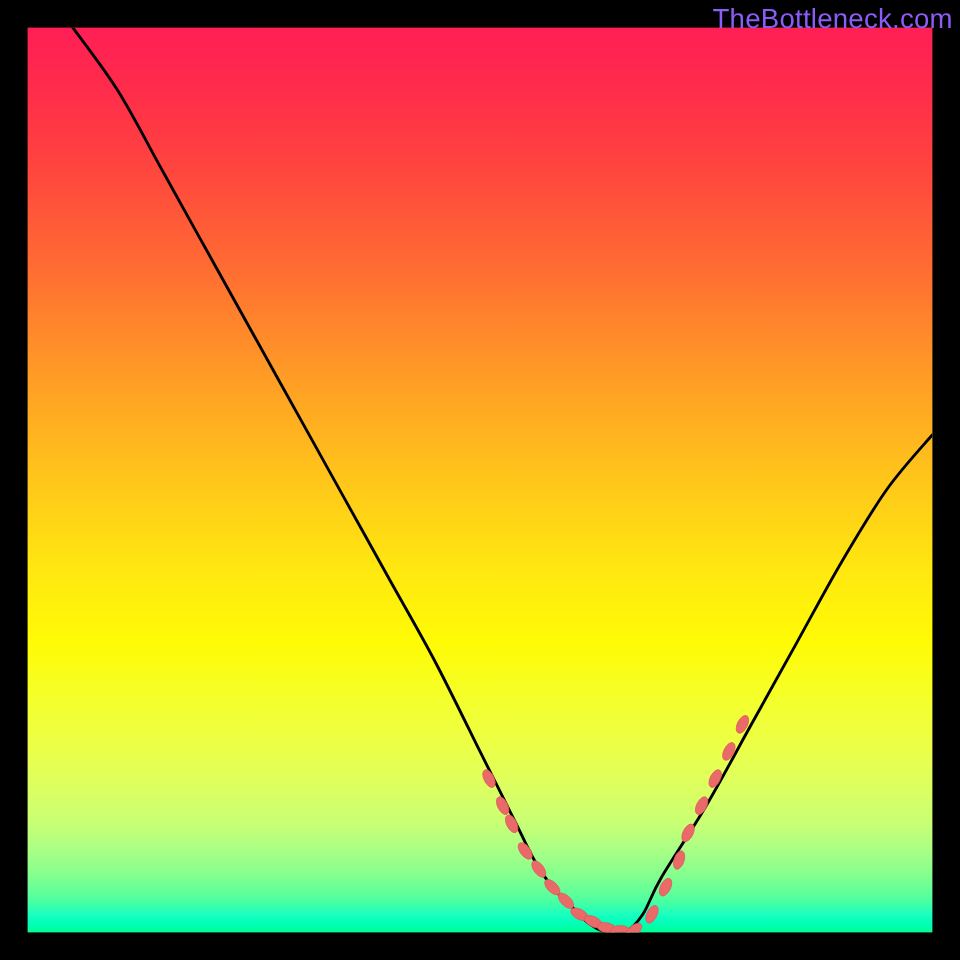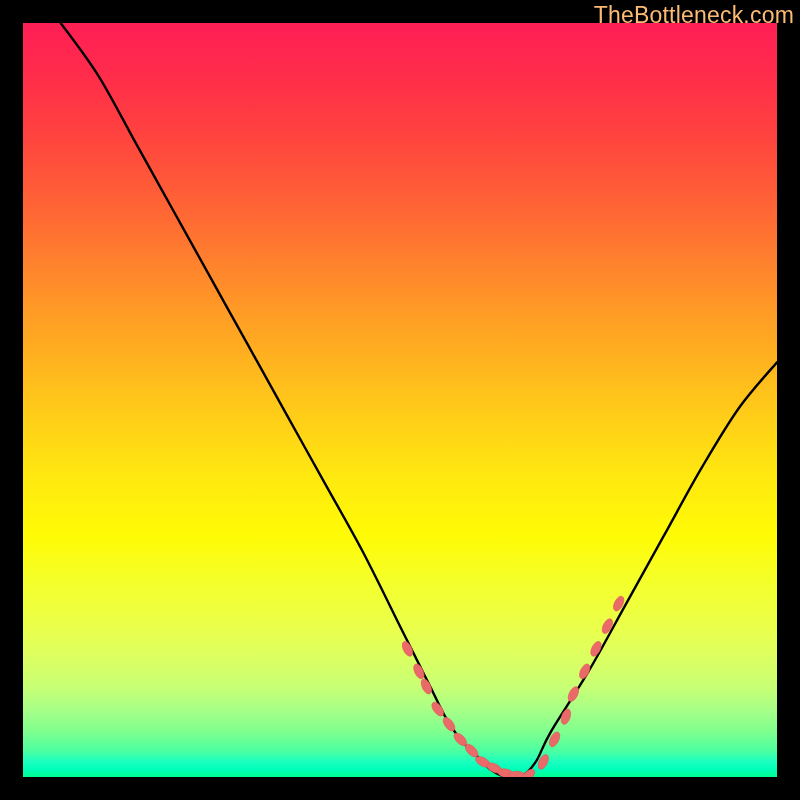--- a/index.html
+++ b/index.html
@@ -45,21 +45,21 @@
       #4dffa0 96.5%,
       #1affc0 98%,
       #00ffb8 99%,
       #00ff90 100%
     );
   }
   .watermark {
     position: absolute;
     top: 2px;
     right: 6px;
-    color: #fdba74;
+    color: #8b5cf6;
     font-size: 23px;
     font-weight: 400;
     letter-spacing: 0.2px;
     user-select: none;
   }
   svg.curve {
     position: absolute;
     left: 0;
     top: 0;
     width: 754px;

